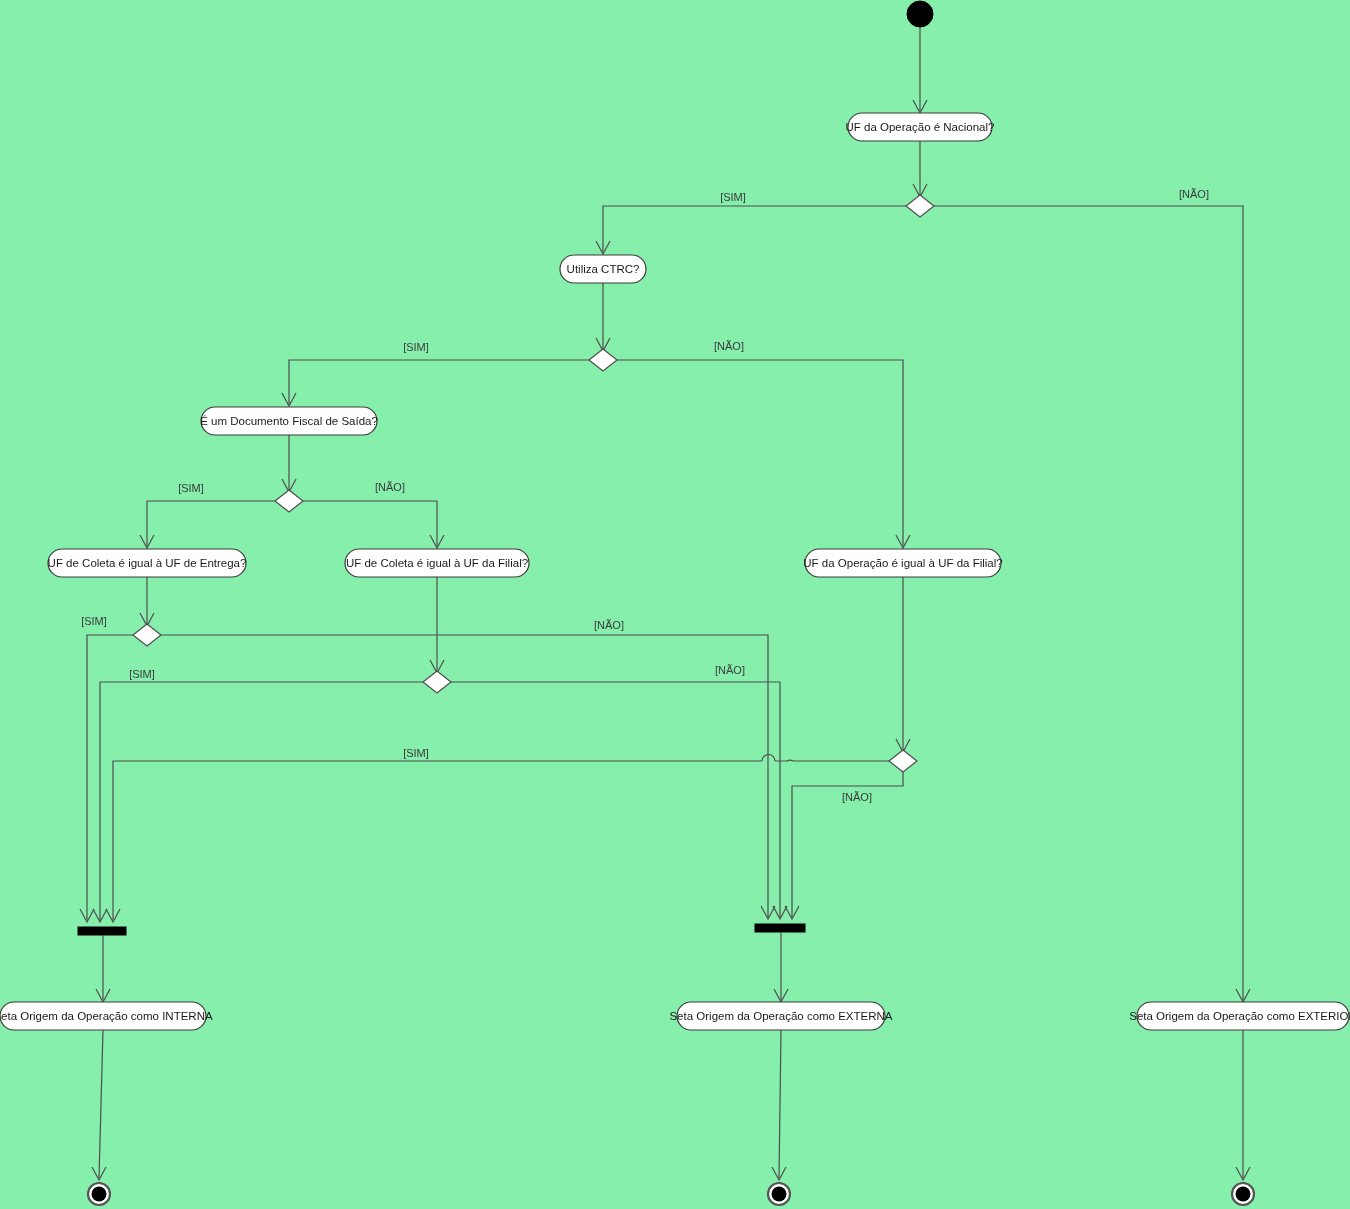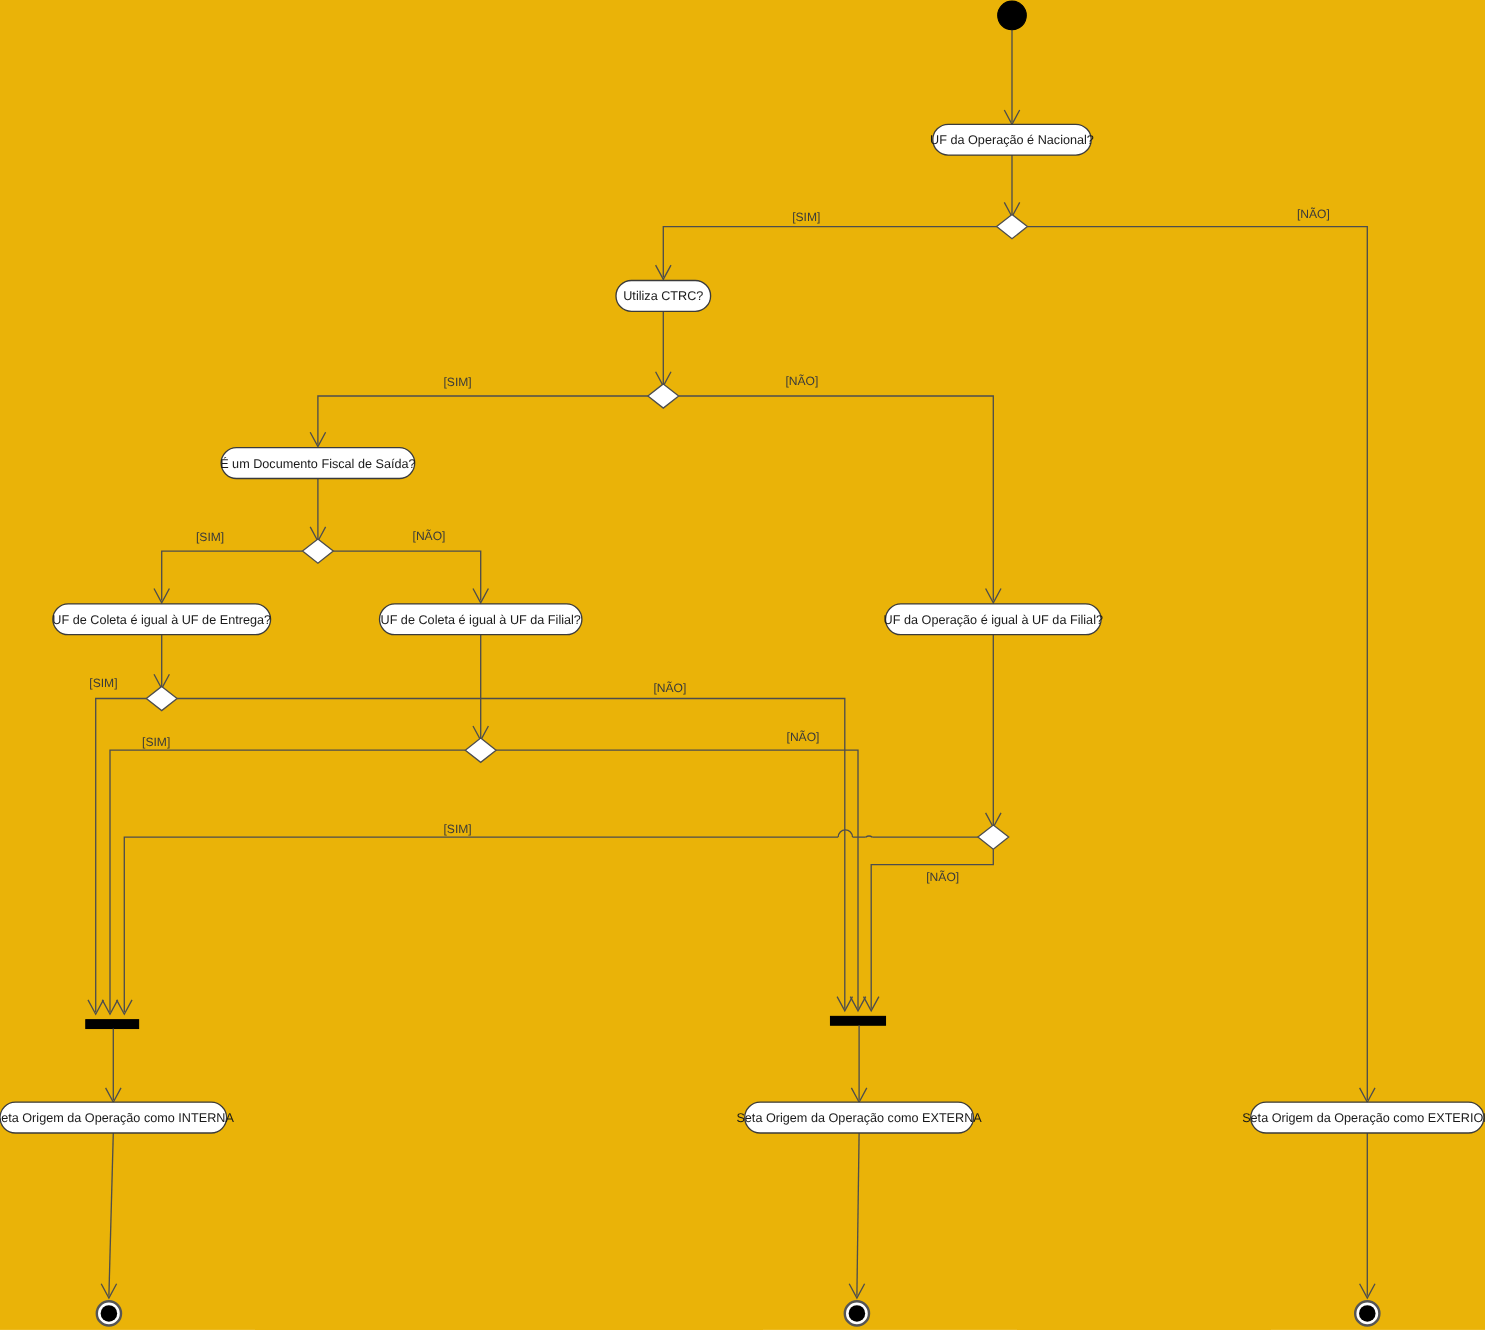--- a/index.html
+++ b/index.html
@@ -7,21 +7,21 @@
     padding: 0;
     background: #ffffff;
   }
   body {
     font-family: "Liberation Sans", sans-serif;
   }
   #diagram-root {
     position: relative;
     width: 1350px;
     height: 1209px;
-    background: #eab308;
+    background: #86efac;
     overflow: hidden;
   }
   svg#uml {
     display: block;
     width: 1350px;
     height: 1209px;
   }
   .edge {
     fill: none;
     stroke: #4d4d4d;

